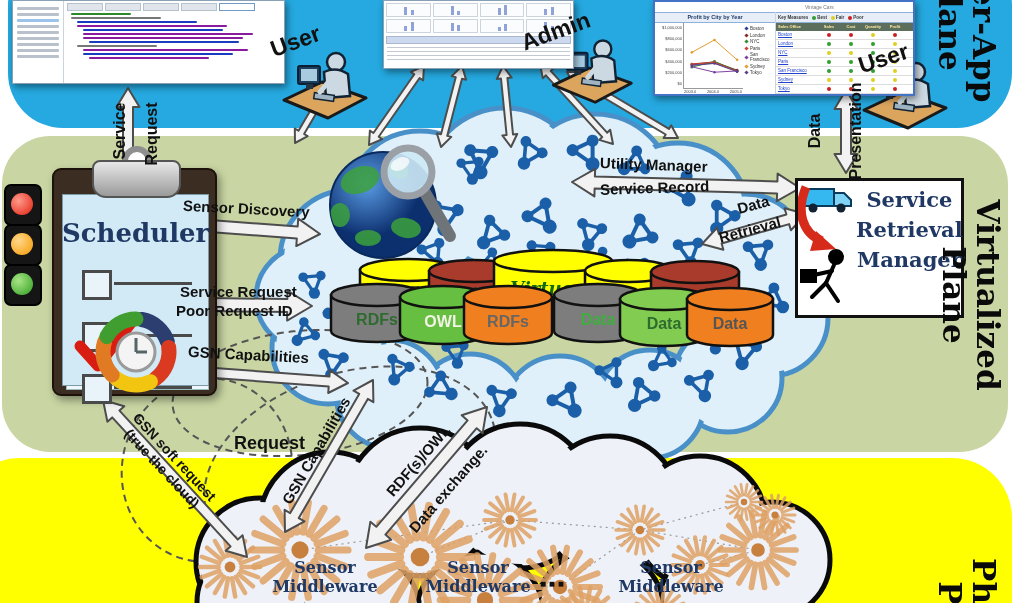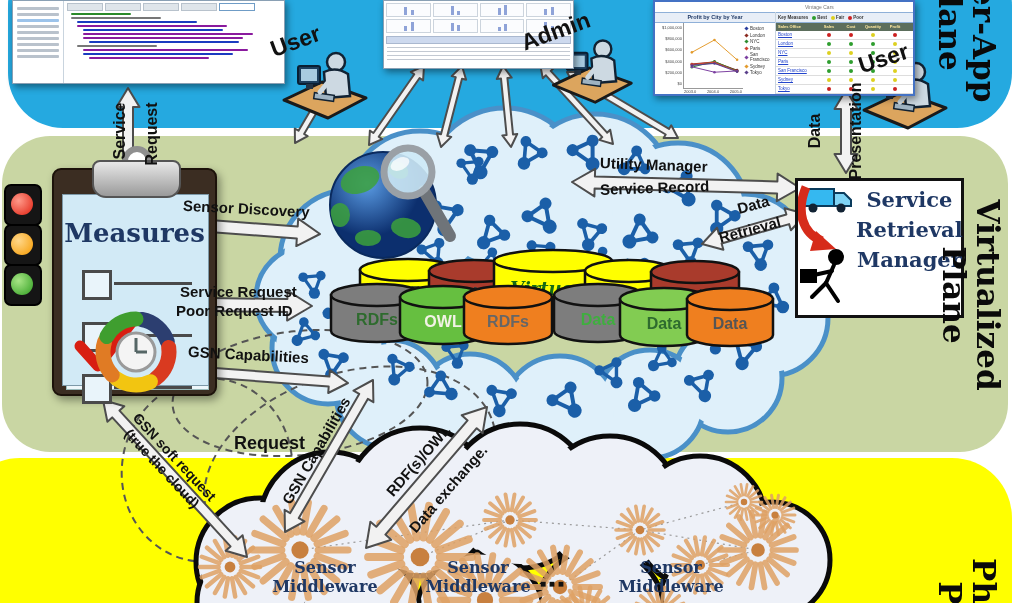--- a/index.html
+++ b/index.html
@@ -834,21 +834,21 @@
       </div>
     </div>
   </div>
 
   <div id="clipboard">
     <div id="cb-board"></div>
     <div id="cb-paper2"></div>
     <div id="cb-paper"></div>
     <div id="cb-ring"></div>
     <div id="cb-clip"></div>
-    <div id="cb-title">Measures</div>
+    <div id="cb-title">Scheduler</div>
     <div class="cb-box" style="left:30px;top:102px"></div>
     <div class="cb-box" style="left:30px;top:154px"></div>
     <div class="cb-box" style="left:30px;top:206px"></div>
     <div class="cb-line" style="top:114px"></div>
     <div class="cb-line" style="top:166px"></div>
     <div class="cb-line" style="top:218px"></div>
     <svg width="70" height="66" style="position:absolute;left:18px;top:144px;z-index:3">
       <path d="M10,34 L28,54 L62,10" stroke="#d81e12" stroke-width="11" fill="none" stroke-linecap="round" stroke-linejoin="round"></path>
     </svg>
     <svg width="100" height="100" viewBox="0 0 100 100" style="position:absolute;left:34px;top:134px;z-index:4" id="cycle-icon">

